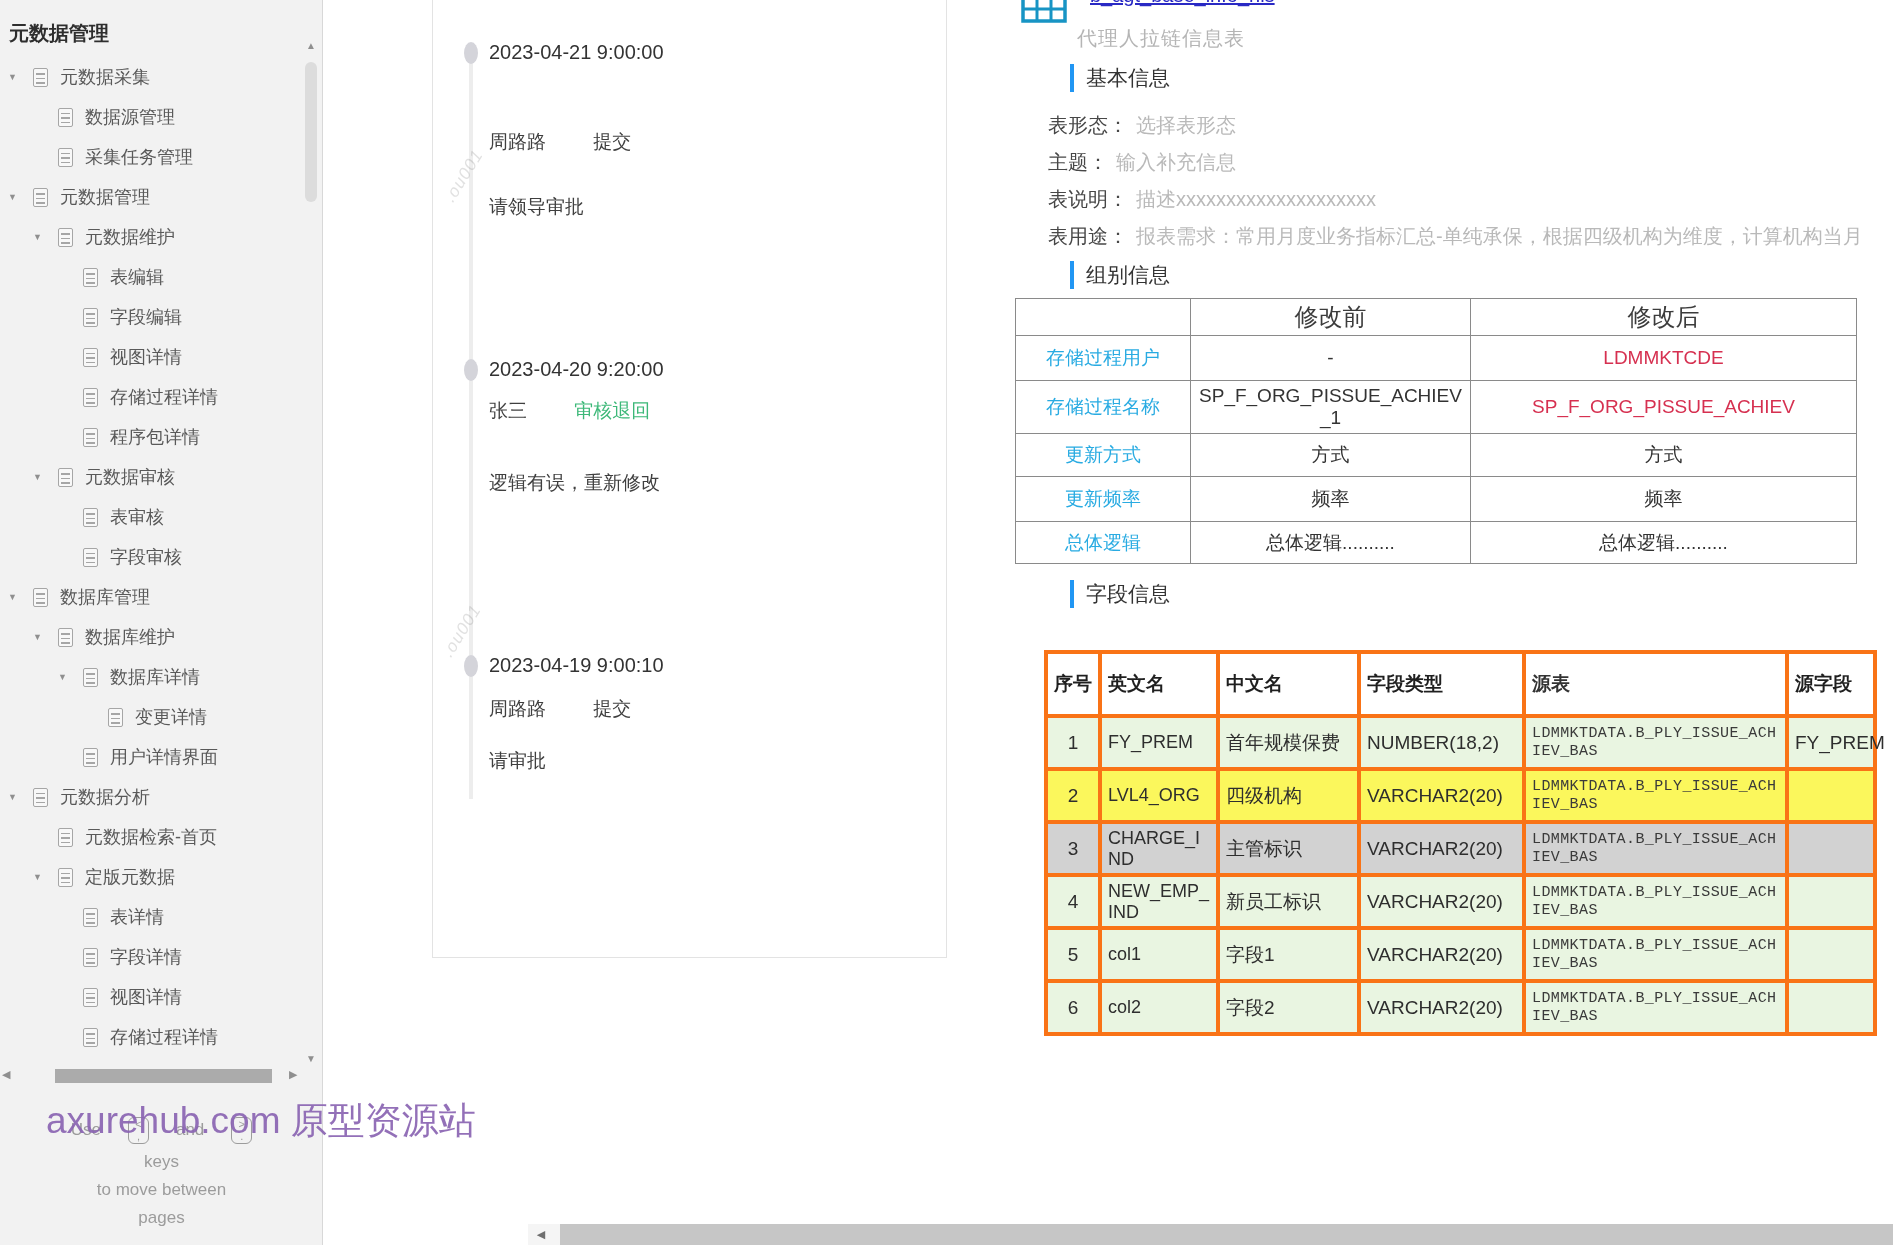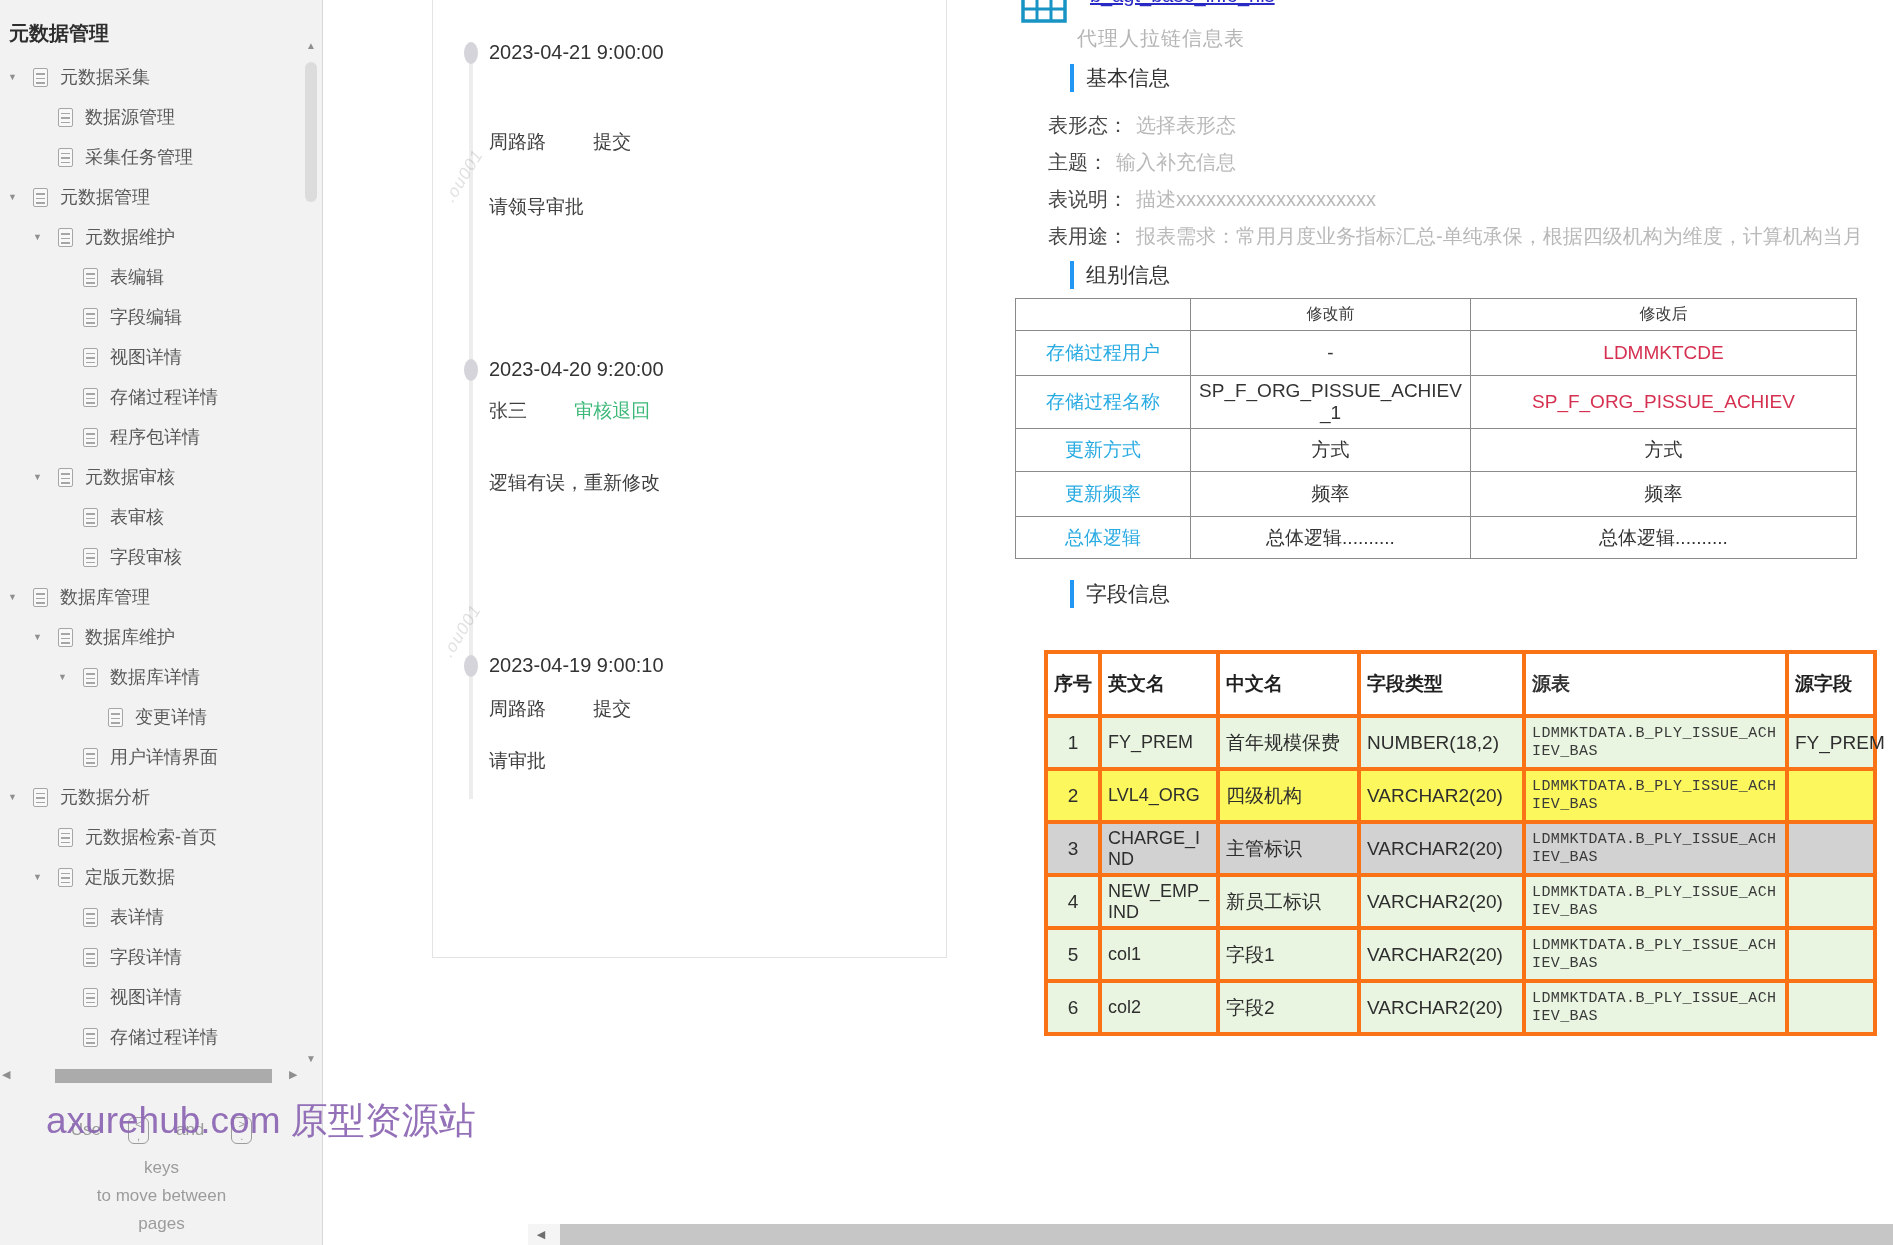--- a/index.html
+++ b/index.html
@@ -26,21 +26,21 @@
   .sbh-left,.sbh-right{position:absolute;top:2px;font-size:11px;color:#8f8f8f}
   .sbh-left{left:2px}.sbh-right{left:289px}
   .sbh-thumb{position:absolute;left:55px;top:3px;width:217px;height:14px;background:#ababab}
   
   .sb-footer{position:absolute;left:0;top:1112px;width:323px;text-align:center;color:#9c9c9c;font-size:17px}
   .f1{display:flex;justify-content:center;align-items:center;gap:27px;height:36px}
   .key{display:inline-block;width:21px;height:27px;border:1px solid #9c9c9c;border-radius:6px;position:relative}
   .key .kt{position:absolute;top:1px;left:0;right:0;font-size:11px;line-height:11px;text-align:center}
   .key .kb{position:absolute;bottom:1px;left:0;right:0;font-size:11px;line-height:11px;text-align:center}
   .f2,.f3,.f4{line-height:28px}
-  .f2{margin-top:6px}
+  .f2{margin-top:0}
 
   
   .tl-panel{position:absolute;left:432px;top:-20px;width:515px;height:978px;border:1px solid #e3e3e3;background:#fff}
   .tl-line{position:absolute;left:36px;top:62px;width:4px;height:756px;background:#ededed}
   .tl-entries{position:absolute;left:0;top:0;width:100%;height:100%}
   .tl-entry{position:absolute;left:56px;width:430px}
   .tl-entry:nth-of-type(1){top:58px}
   .tl-entry:nth-of-type(2){top:375px}
   .tl-entry:nth-of-type(3){top:671px}
   .tl-dot{position:absolute;left:-25px;top:3px;width:14px;height:22px;border-radius:50%;background:#d4d4da}
@@ -67,21 +67,21 @@
   .sec .bar{width:4px;height:28px;background:#2196f3}
   .sec .t{font-size:21px;color:#333}
   .sec-basic{top:64px}.sec-group{top:261px}.sec-field{top:580px}
   .binfo{position:absolute;left:1048px;top:112px}
   .brow{margin-bottom:11px;font-size:20px;line-height:26px;white-space:nowrap}
   .bl{color:#474747}
   .bv{color:#b9b9b9;margin-left:8px}
   
   .gtable{position:absolute;left:1015px;top:298px;width:841px;border-collapse:collapse;table-layout:fixed;background:#fff}
   .gtable th,.gtable td{border:1px solid #8a8a8a;text-align:center;vertical-align:middle;padding:2px 6px}
-  .gtable th{height:32px;font-size:16px;font-weight:normal;color:#3c3c3c}
+  .gtable th{height:32px;font-size:24px;font-weight:normal;color:#3c3c3c}
   .gtable tbody tr:nth-of-type(1){height:45px}
   .gtable tbody tr:nth-of-type(2){height:53px}
   .gtable tbody tr:nth-of-type(3){height:43px}
   .gtable tbody tr:nth-of-type(4){height:45px}
   .gtable tbody tr:nth-of-type(5){height:42px}
   .glabel{color:#29abe2;font-size:19px;cursor:pointer}
   .gval{font-size:19px;color:#333;word-break:break-all;line-height:22px}
   .chg-true{color:#d63050}
   
   .ftable{position:absolute;left:1044px;top:650px;width:829px;border-collapse:collapse;table-layout:fixed;background:#fff}

